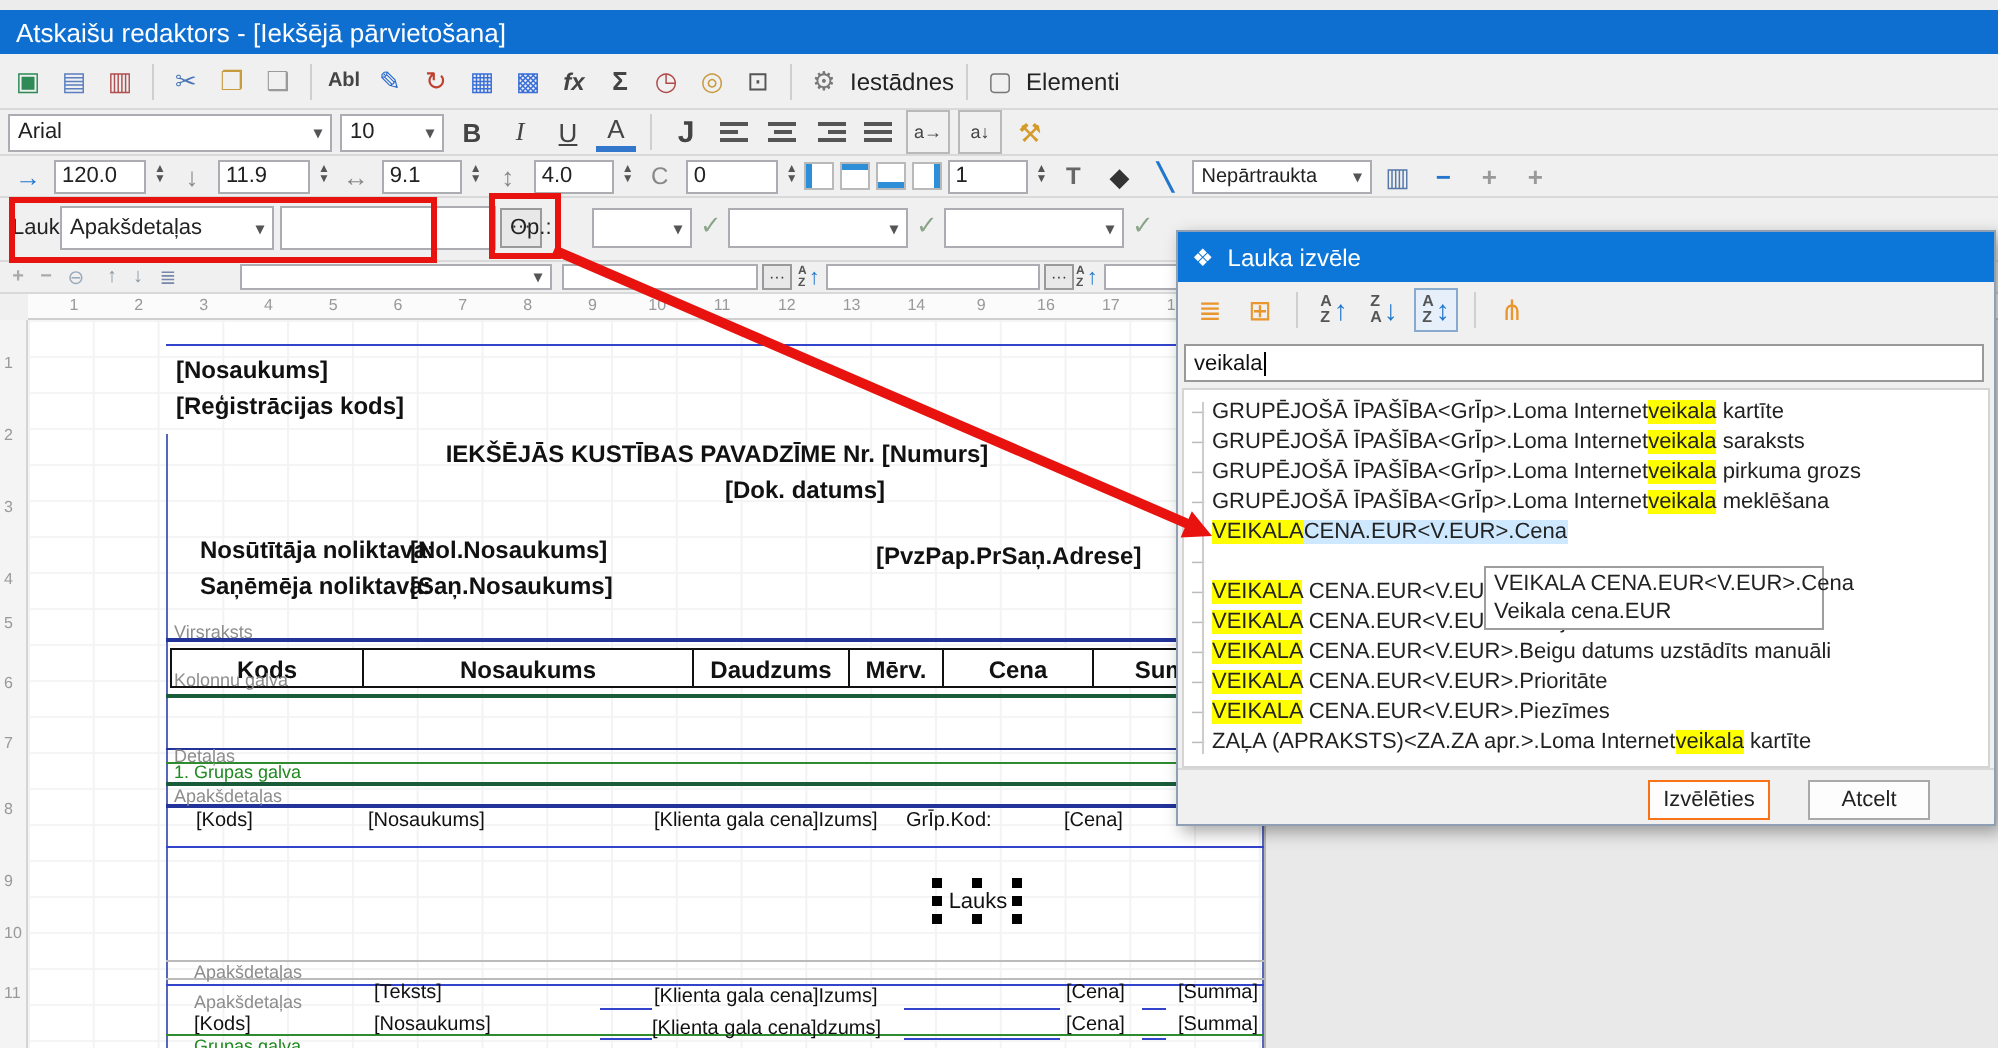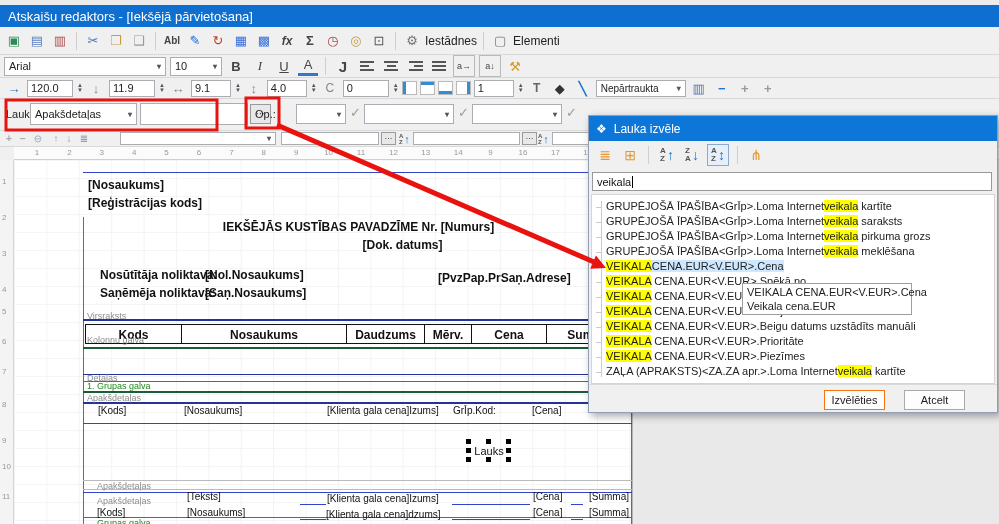--- a/index.html
+++ b/index.html
@@ -431,21 +431,20 @@
         </div>
         <div class="fitem">
           <span class="dash">–</span>
           <span class="selwrap">
             <span class="hl">VEIKALA</span>
             <span> CENA.EUR&lt;V.EUR&gt;.Cena</span>
           </span>
         </div>
         <div class="fitem">
           <span class="dash">–</span>
-          <span><span class="hl">VEIKALA</span><span> CENA.EUR&lt;V.EUR&gt;.Spēkā no</span></span>
         </div>
         <div class="fitem">
           <span class="dash">–</span>
           <span><span class="hl">VEIKALA</span><span> CENA.EUR&lt;V.EUR&gt;.Sp</span></span>
         </div>
         <div class="fitem">
           <span class="dash">–</span>
           <span><span class="hl">VEIKALA</span><span> CENA.EUR&lt;V.EUR&gt;.Akcijas cena</span></span>
         </div>
         <div class="fitem">

